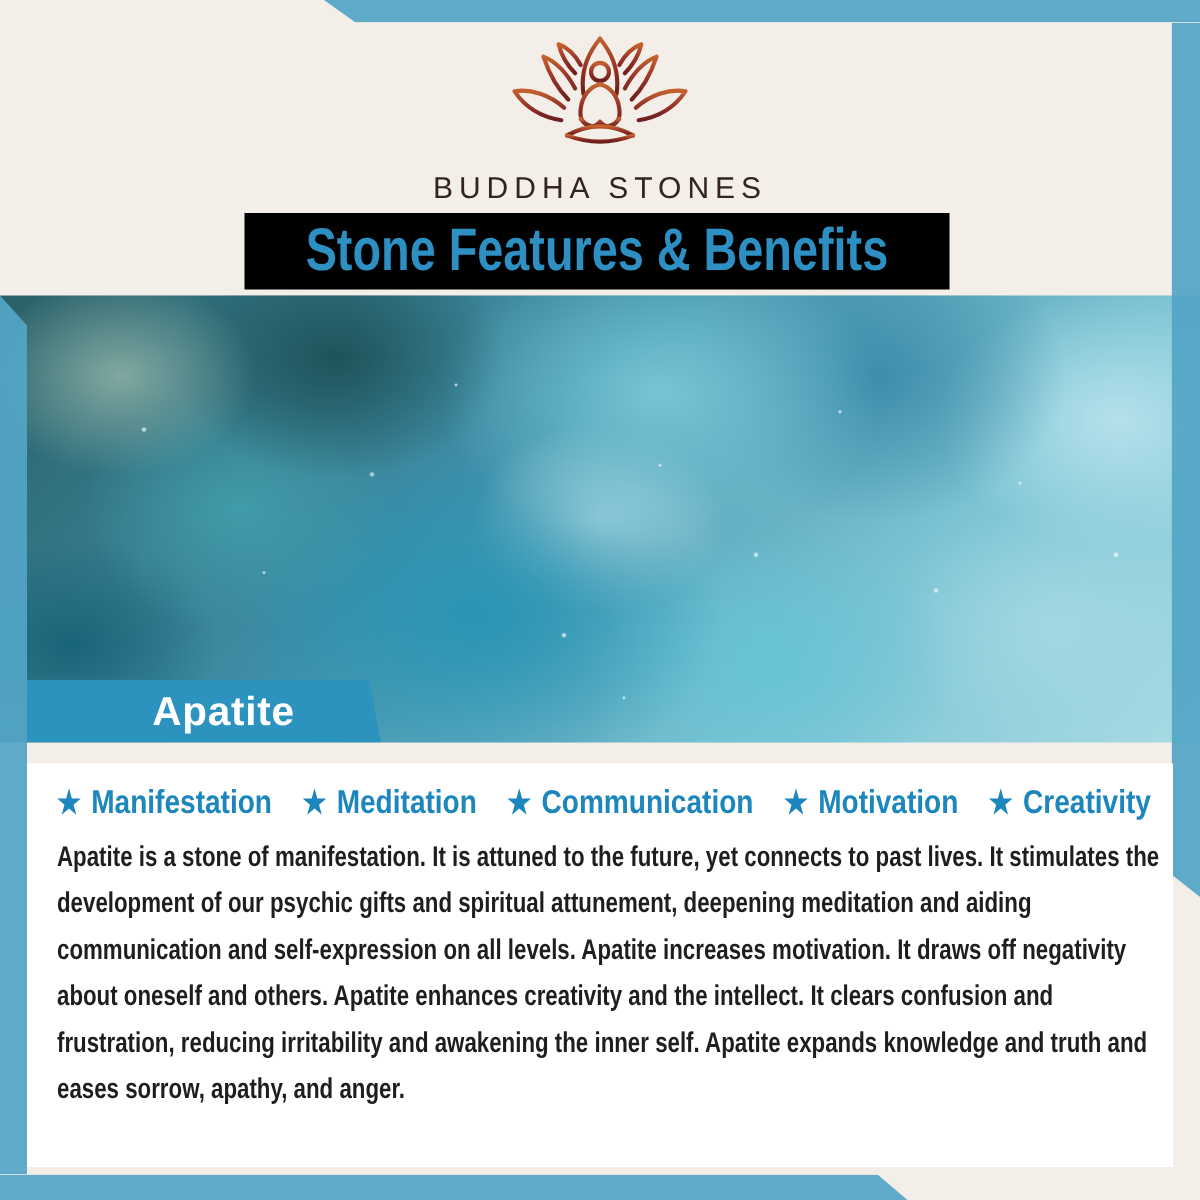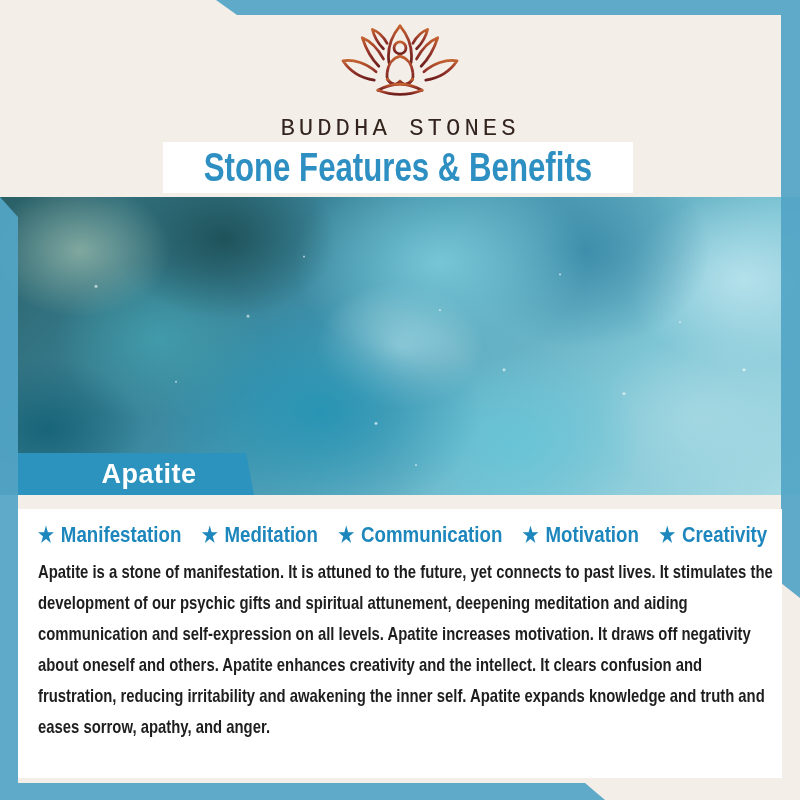--- a/index.html
+++ b/index.html
@@ -20,28 +20,28 @@
   .frame-left   { left:0;  top:197px;   width:18px;  height:586px;
                   clip-path:polygon(0 0,100% 20px,100% 100%,0 100%); }
   .frame-bottom { left:0;  top:783px;   width:605px; height:17px;
                   clip-path:polygon(0 0,585px 0,100% 100%,0 100%); }
 
   
   .logo-wrap { position:absolute; left:0; top:24px; width:800px; text-align:center; }
   .logo-wrap svg { display:inline-block; }
   .brand-name {
     position:absolute; left:0; top:115px; width:800px; text-align:center;
-    font-family:Liberation Mono, monospace; font-size:24px; letter-spacing:4px;
+    font-family:Liberation Sans, sans-serif; font-size:20px; letter-spacing:4px;
     color:#33241e;
   }
 
   
   .title-band {
     position:absolute; left:163px; top:142px; width:470px; height:51px;
-    background:#ffffff; display:flex; align-items:center; justify-content:center;
+    background:#000000; display:flex; align-items:center; justify-content:center;
   }
   .title-band h1 {
     font-size:40px; font-weight:bold; color:#2d8fc2; white-space:nowrap;
     transform:scaleX(0.78); transform-origin:center; letter-spacing:0;
   }
 
   
   .photo {
     position:absolute; left:0; top:197px; width:800px; height:298px;
     background:

